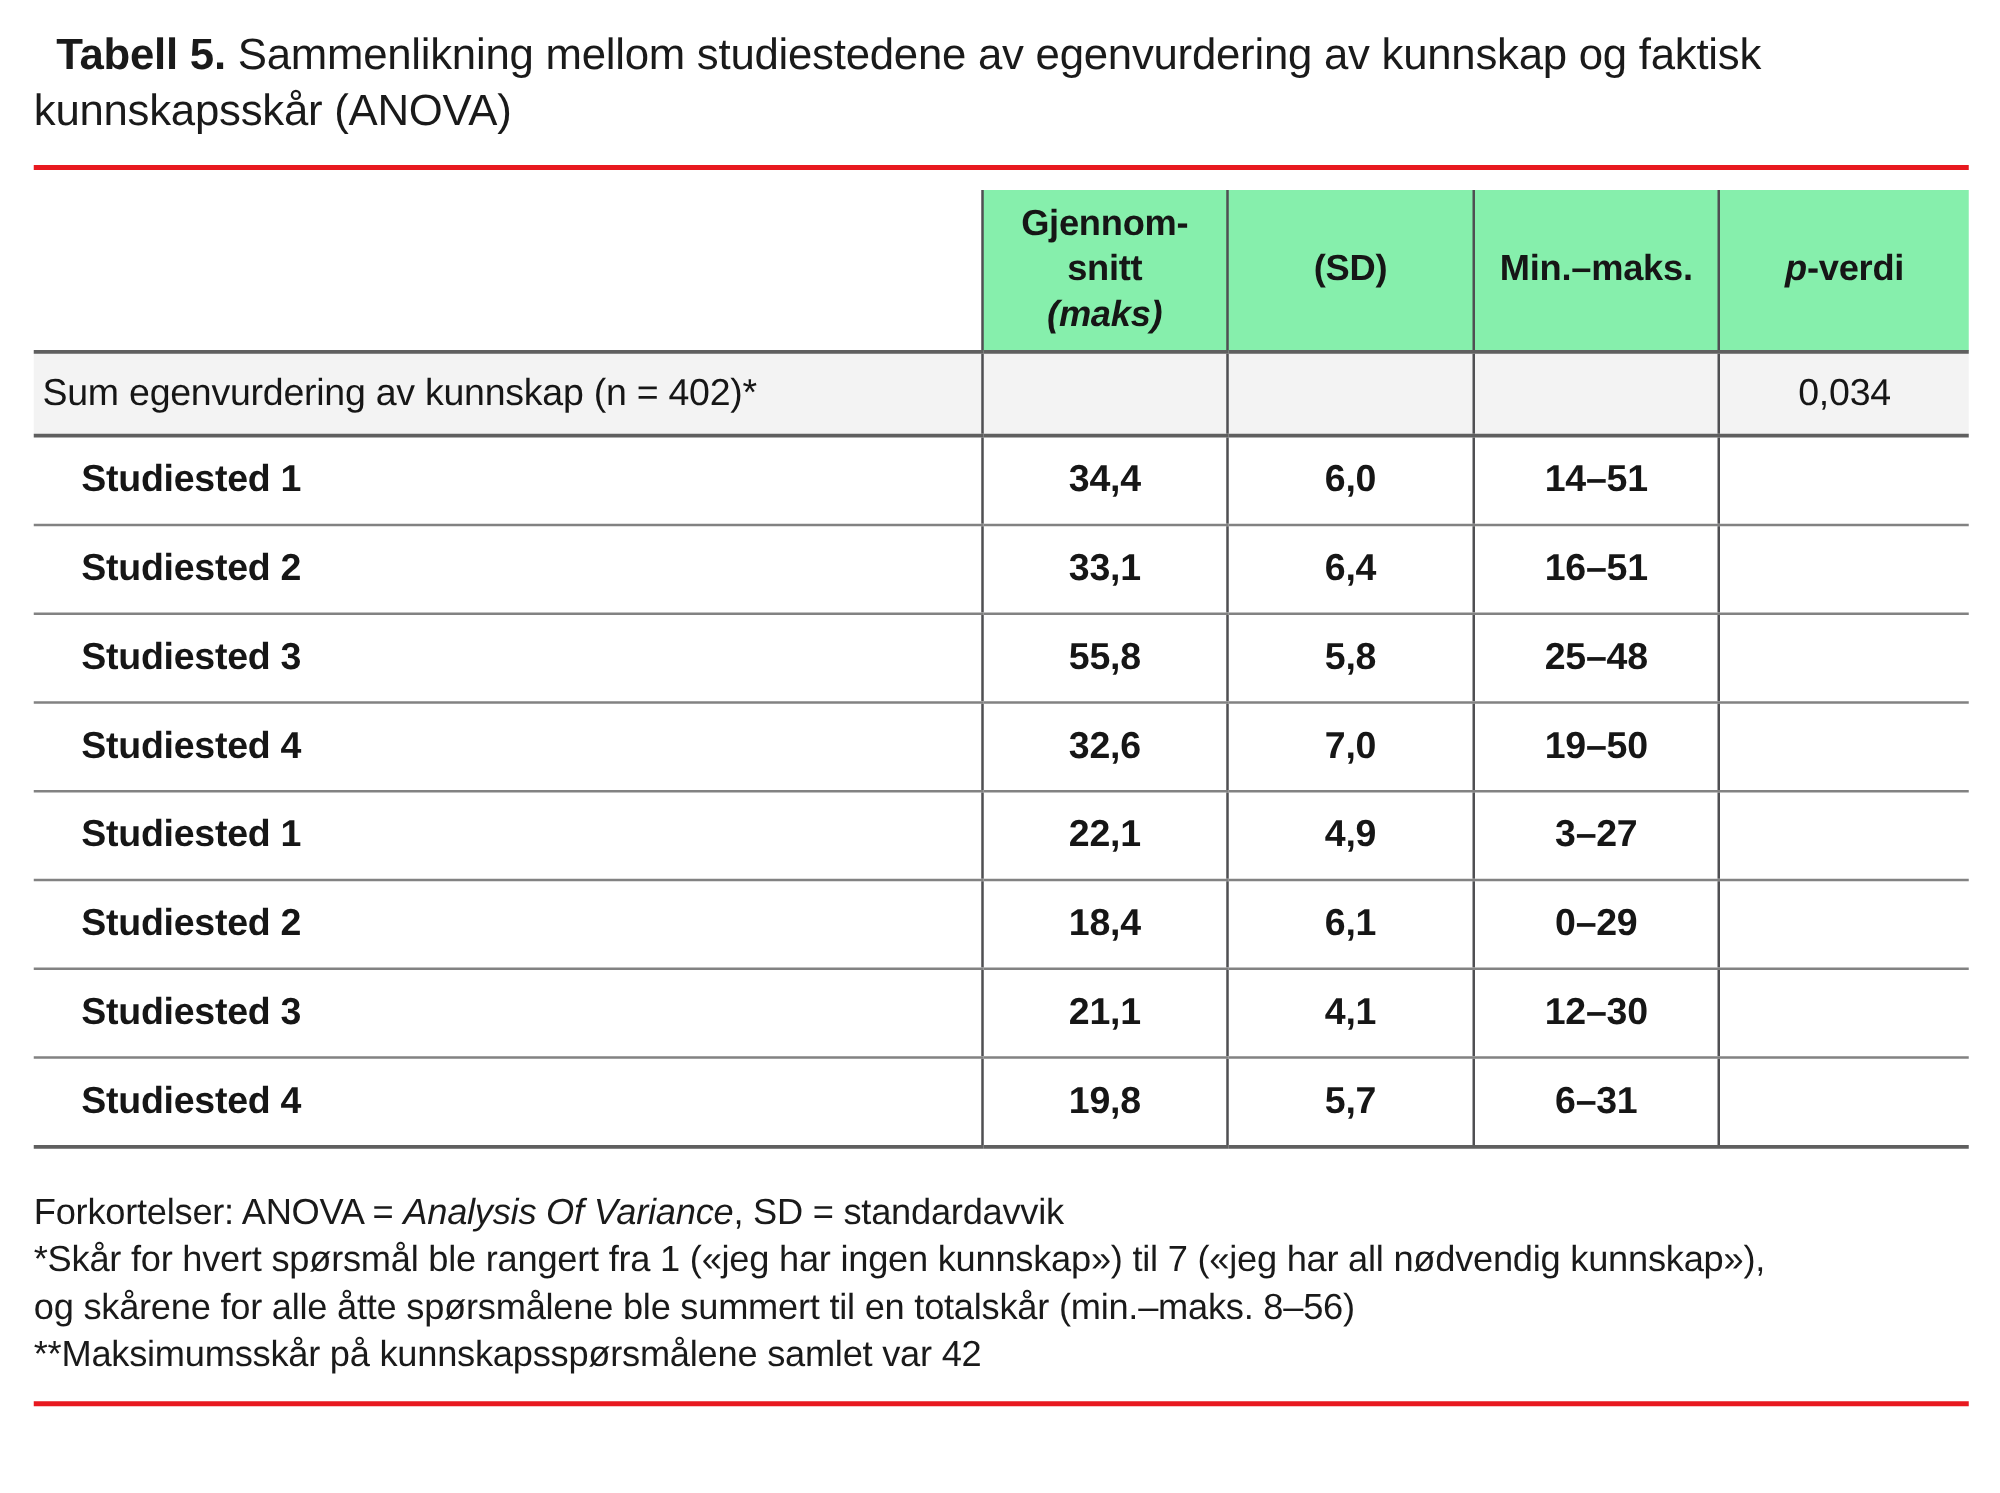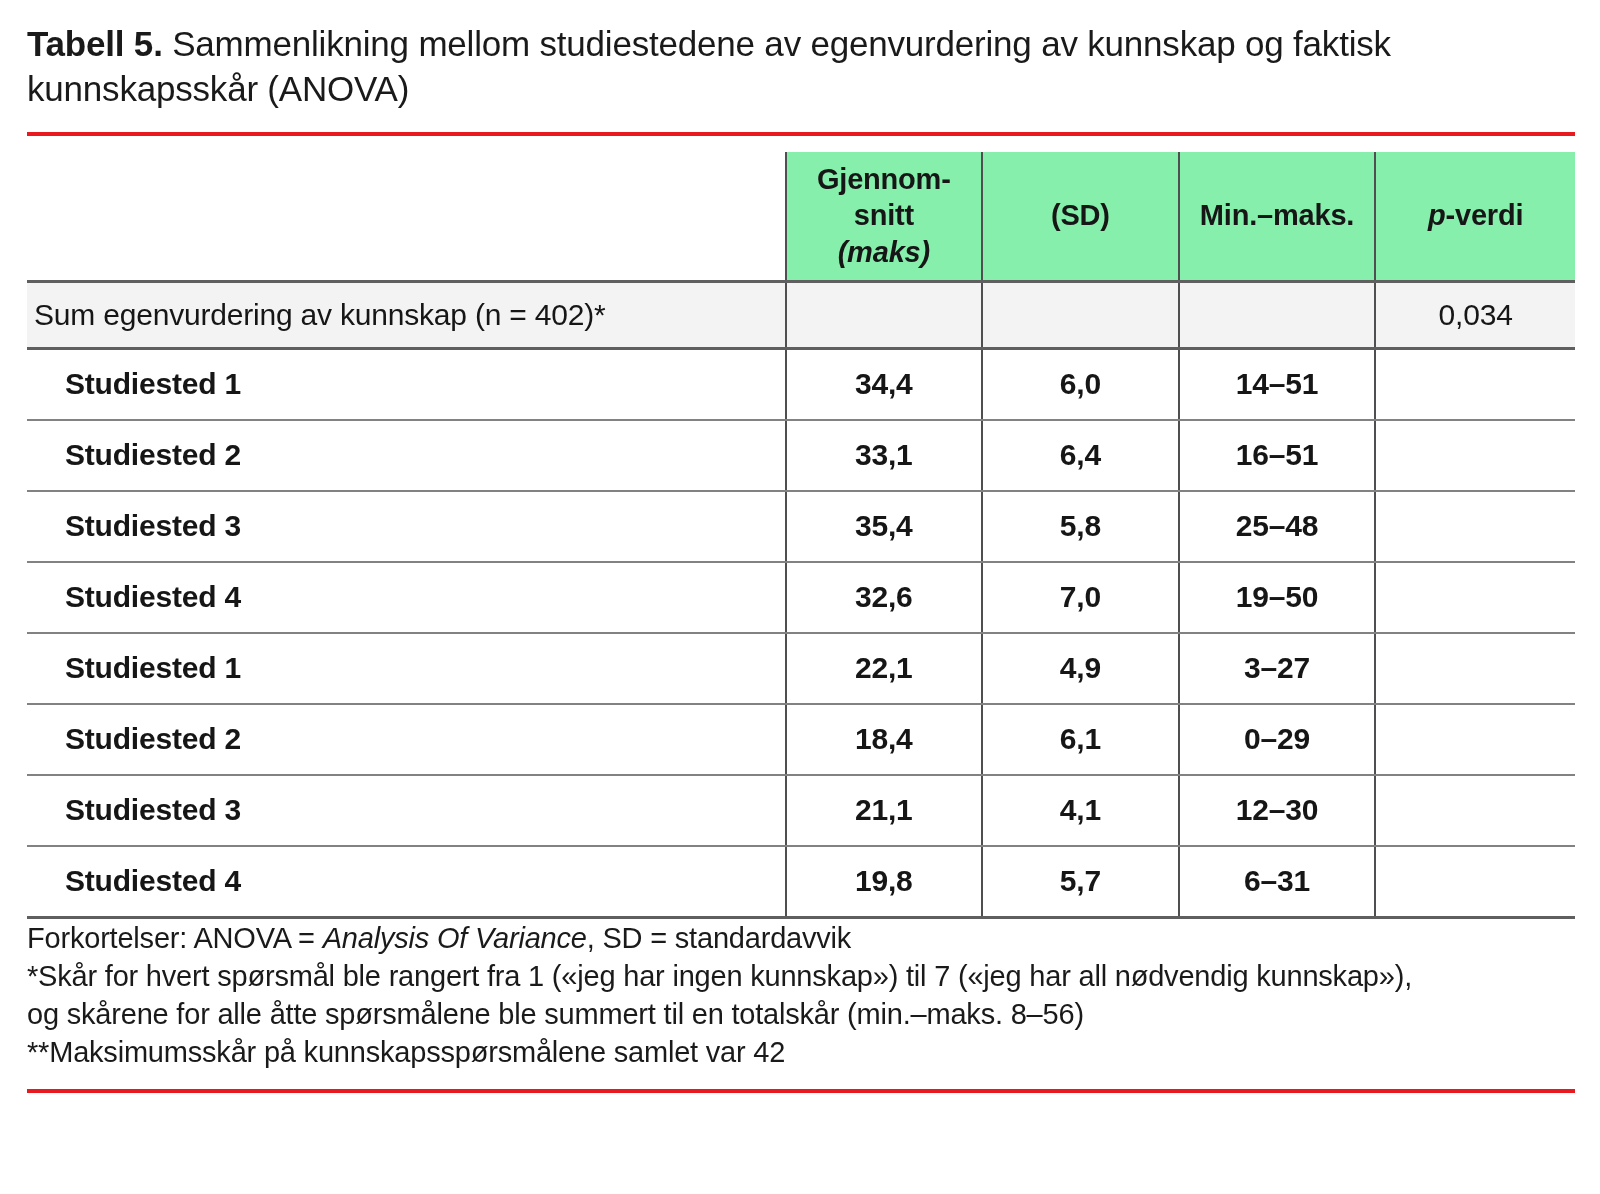--- a/index.html
+++ b/index.html
@@ -21,21 +21,21 @@
   }
   
   .table-title {
     font-size: 35px;
     line-height: 1.28;
     letter-spacing: -0.2px;
     color: #1a1a1a;
     margin: 0;
     max-width: 1530px;
   }
-  .table-title .bold { font-weight: bold; }
+  .table-title .bold { font-weight: bold; margin-left: 18px; }
 
   
   .red-rule {
     height: 4px;
     background: #e8191f;
     border: 0;
     margin: 0;
   }
   .red-rule.top { margin-top: 20px; }
   .red-rule.bottom { margin-top: 18px; }
@@ -94,20 +94,21 @@
     text-align: left;
     padding-left: 7px;
   }
   tr.data-row td.label { padding-left: 38px; }
   td.num { text-align: center; }
 
   .it { font-style: italic; }
 
   
   .footnotes {
+    margin-top: 32px;
     font-size: 29px;
     line-height: 38px;
     letter-spacing: -0.2px;
     color: #1a1a1a;
     max-width: 1410px;
   }
 </style>
 </head>
 <body>
 
@@ -152,21 +153,21 @@
       </tr>
       <tr class="data-row">
         <td class="label">Studiested 2</td>
         <td class="num">33,1</td>
         <td class="num">6,4</td>
         <td class="num">16–51</td>
         <td class="num"></td>
       </tr>
       <tr class="data-row">
         <td class="label">Studiested 3</td>
-        <td class="num">35,4</td>
+        <td class="num">55,8</td>
         <td class="num">5,8</td>
         <td class="num">25–48</td>
         <td class="num"></td>
       </tr>
       <tr class="data-row">
         <td class="label">Studiested 4</td>
         <td class="num">32,6</td>
         <td class="num">7,0</td>
         <td class="num">19–50</td>
         <td class="num"></td>

